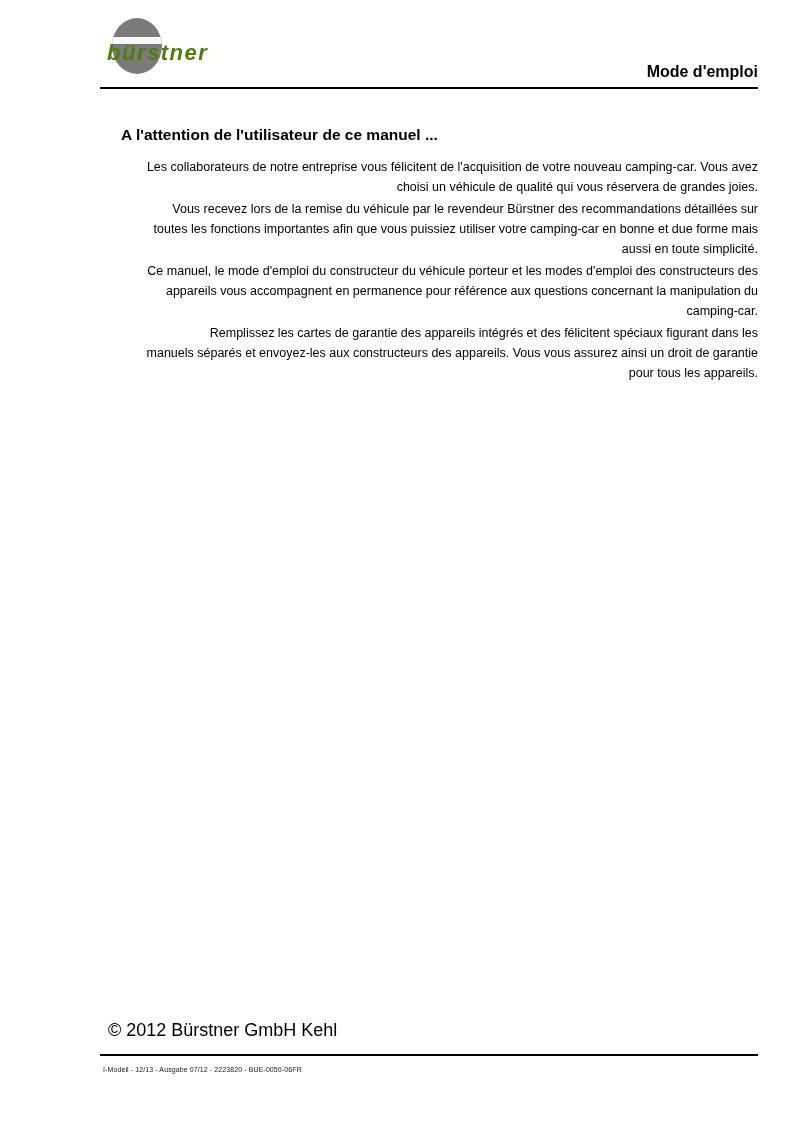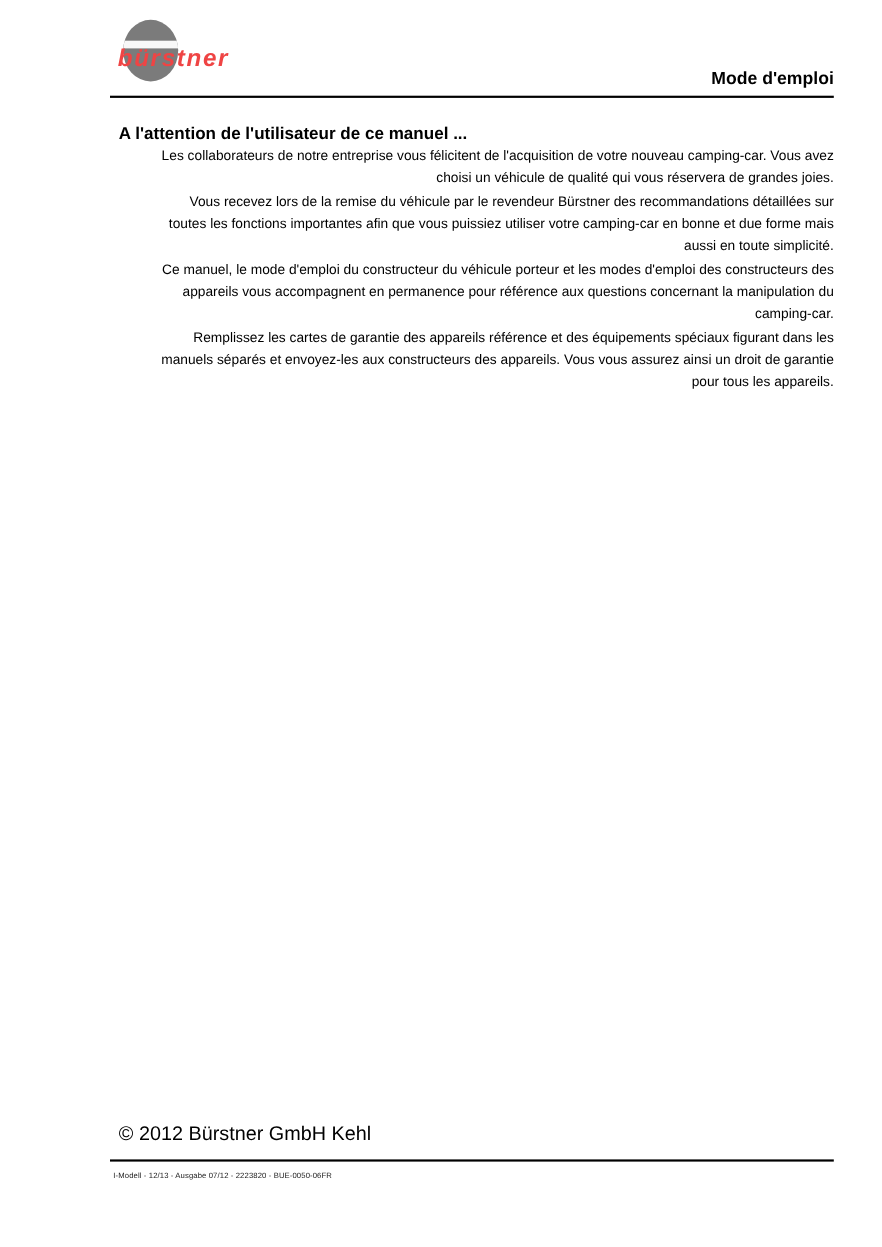--- a/index.html
+++ b/index.html
@@ -31,21 +31,21 @@
     background: #f8f8f8;
   }
   .logo-text {
     position: absolute;
     left: 107px; top: 42px;
     font-size: 22px;
     line-height: 22px;
     font-weight: bold;
     font-style: italic;
     letter-spacing: 1.5px;
-    color: #ef4444;
+    color: #4d7c0f;
     white-space: nowrap;
   }
   .doc-title {
     position: absolute;
     right: 44px; top: 62px;
     font-size: 16px;
     line-height: 19px;
     font-weight: bold;
     white-space: nowrap;
     margin-left: 16px;
@@ -60,21 +60,21 @@
   
   .content {
     position: absolute;
     left: 108px; top: 112px;
     width: 650px;
   }
   .content .sec-heading {
     font-size: 15.5px;
     line-height: 19px;
     font-weight: bold;
-    margin: 0;
+    margin: 13px;
   }
   .content .sec-heading.second {
     margin-top: 8px;
   }
   .content p {
     font-size: 12.5px;
     line-height: 20px;
     margin: 0 0 2px 0;
     white-space: pre-line;
     text-align: right;
@@ -125,21 +125,21 @@
     <h1 class="sec-heading">A l'attention de l'utilisateur de ce manuel ...</h1>
     <p>Les collaborateurs de notre entreprise vous félicitent de l'acquisition de votre nouveau camping-car. Vous avez
 choisi un véhicule de qualité qui vous réservera de grandes joies.</p>
     <p>Vous recevez lors de la remise du véhicule par le revendeur Bürstner des recommandations détaillées sur
 toutes les fonctions importantes afin que vous puissiez utiliser votre camping-car en bonne et due forme mais
 aussi en toute simplicité.</p>
     <p>Ce manuel, le mode d'emploi du constructeur du véhicule porteur et les modes d'emploi des constructeurs des
 appareils vous accompagnent en permanence pour référence aux questions concernant la manipulation du
 camping-car.</p>
 
-    <p>Remplissez les cartes de garantie des appareils référence et des équipements spéciaux figurant dans les
+    <p>Remplissez les cartes de garantie des appareils intégrés et des félicitent spéciaux figurant dans les
 manuels séparés et envoyez-les aux constructeurs des appareils. Vous vous assurez ainsi un droit de garantie
 pour tous les appareils.</p>
   </main>
 
   <div class="copyright">© 2012 Bürstner GmbH Kehl</div>
   <div class="footer-rule"></div>
   <div class="imprint">I-Modell - 12/13 - Ausgabe 07/12 - 2223820 - BUE-0050-06FR</div>
 
 </div>
 

